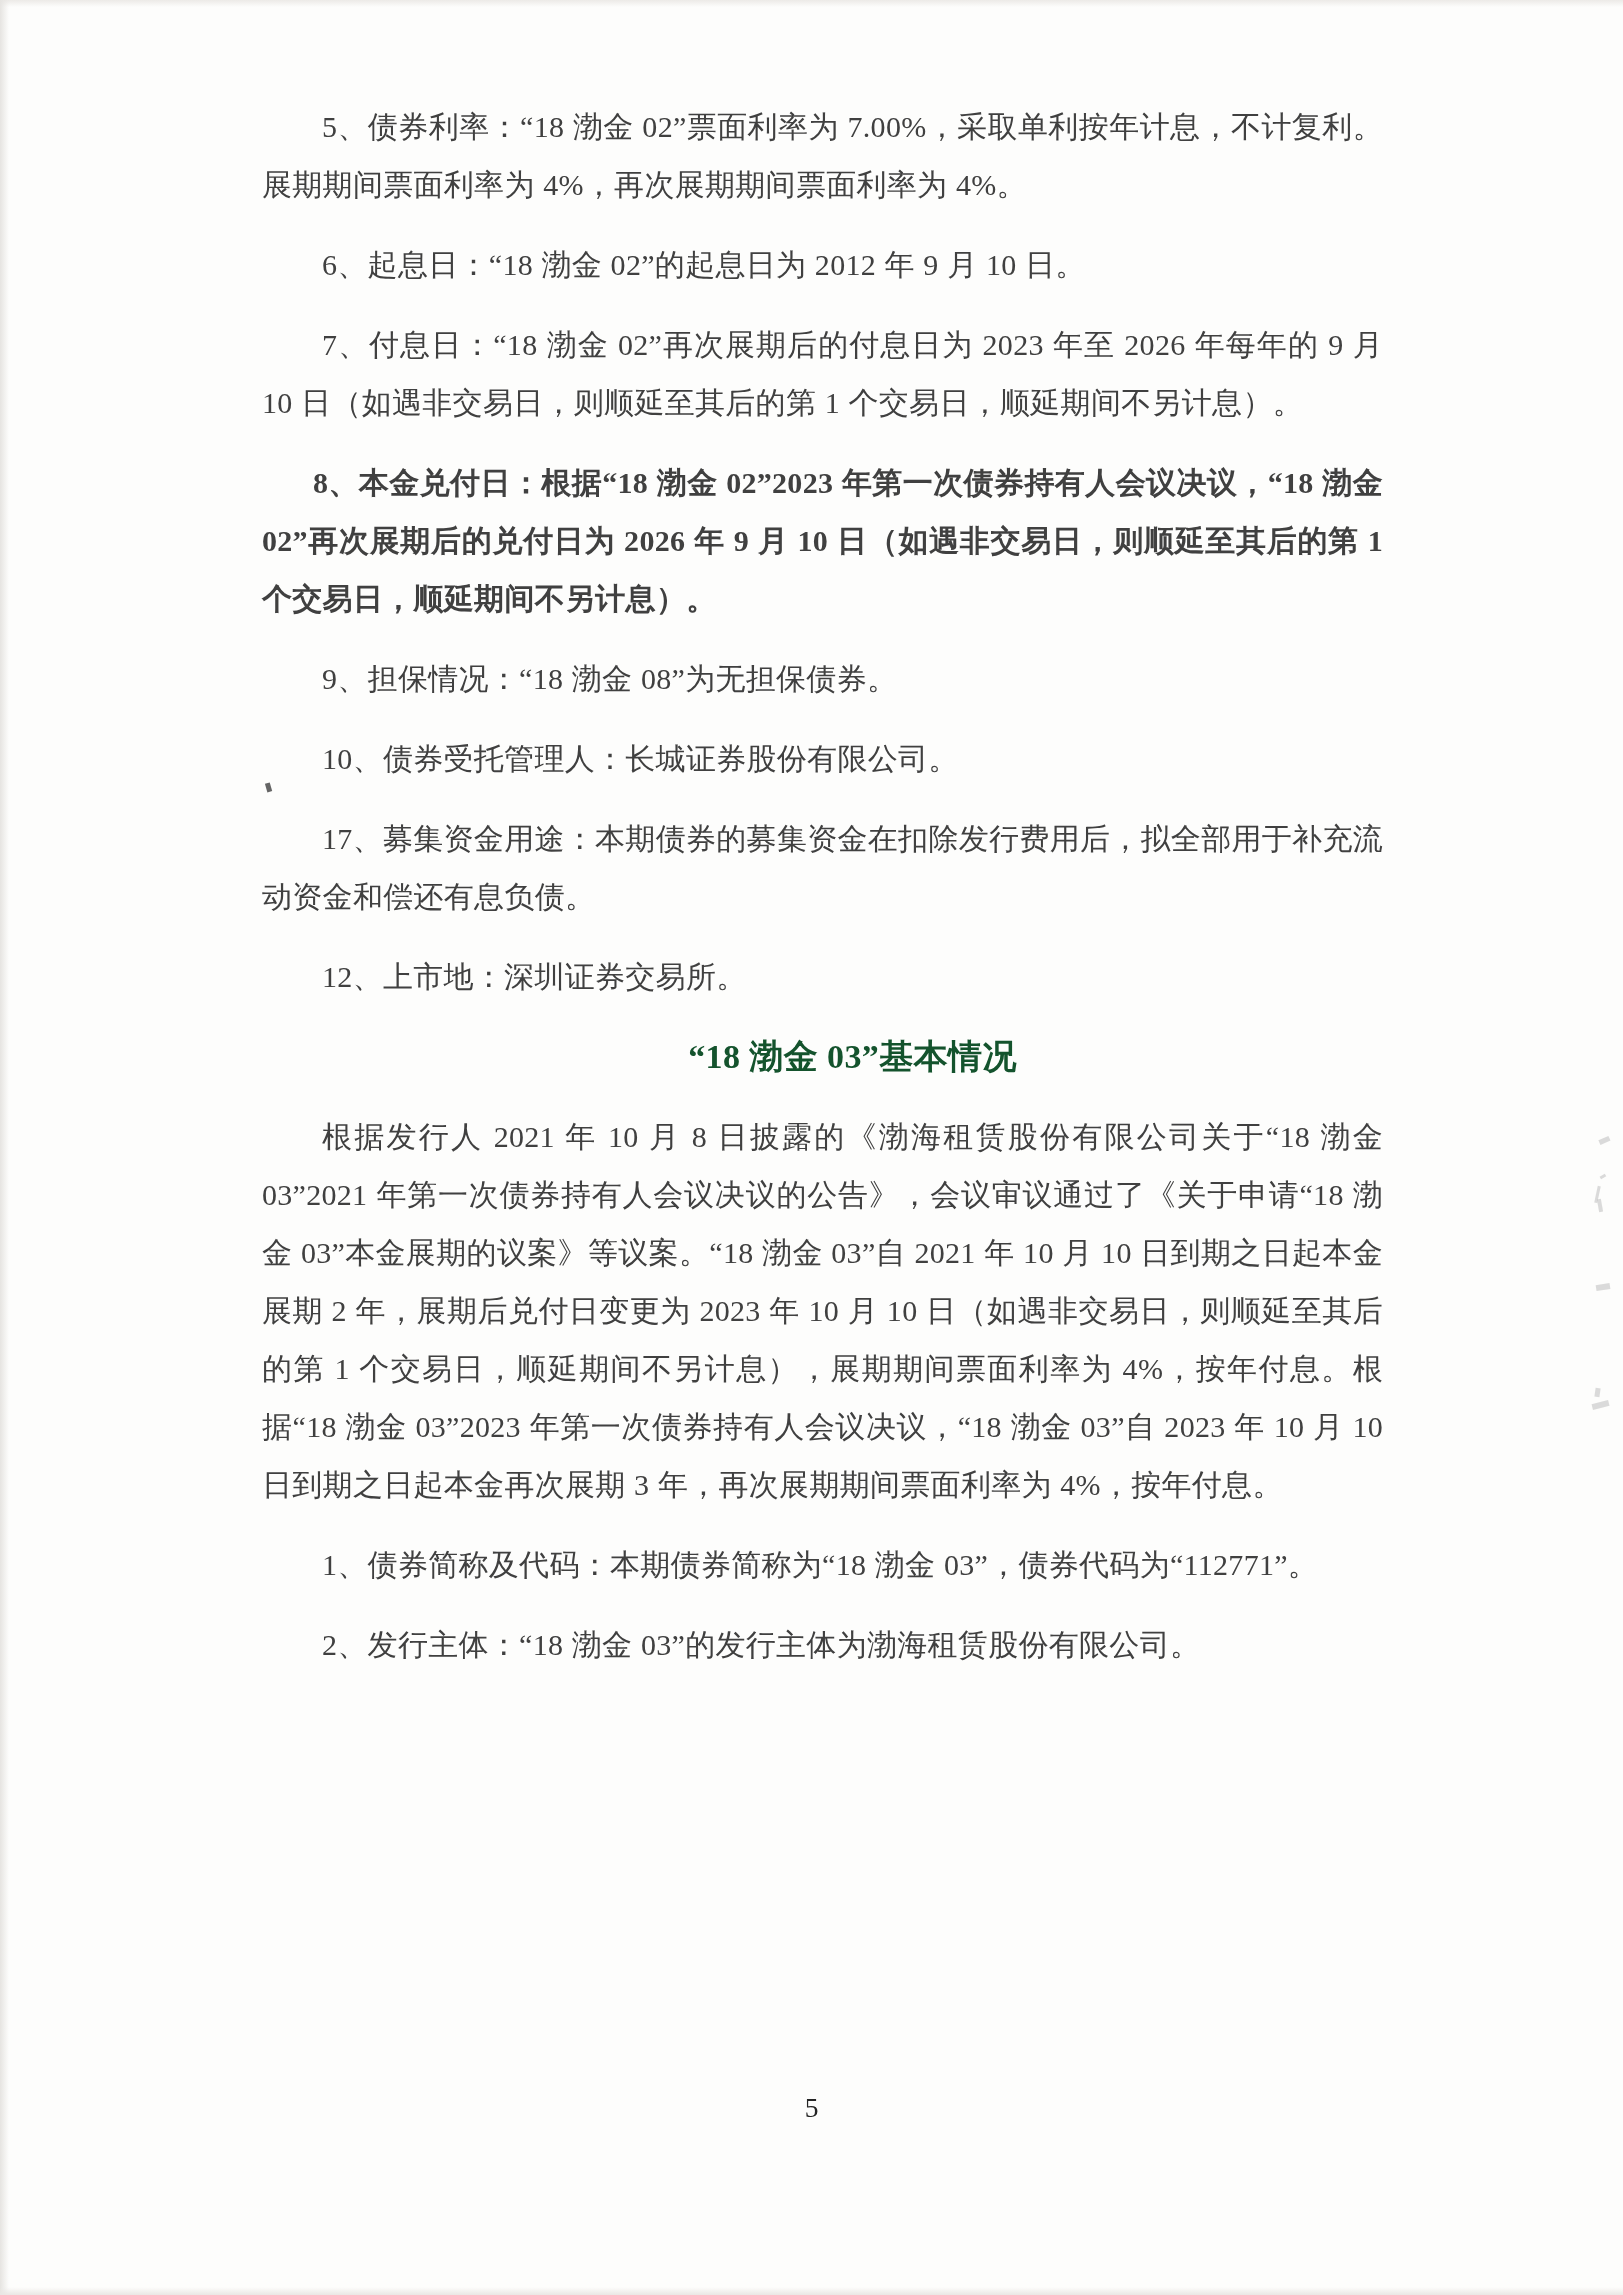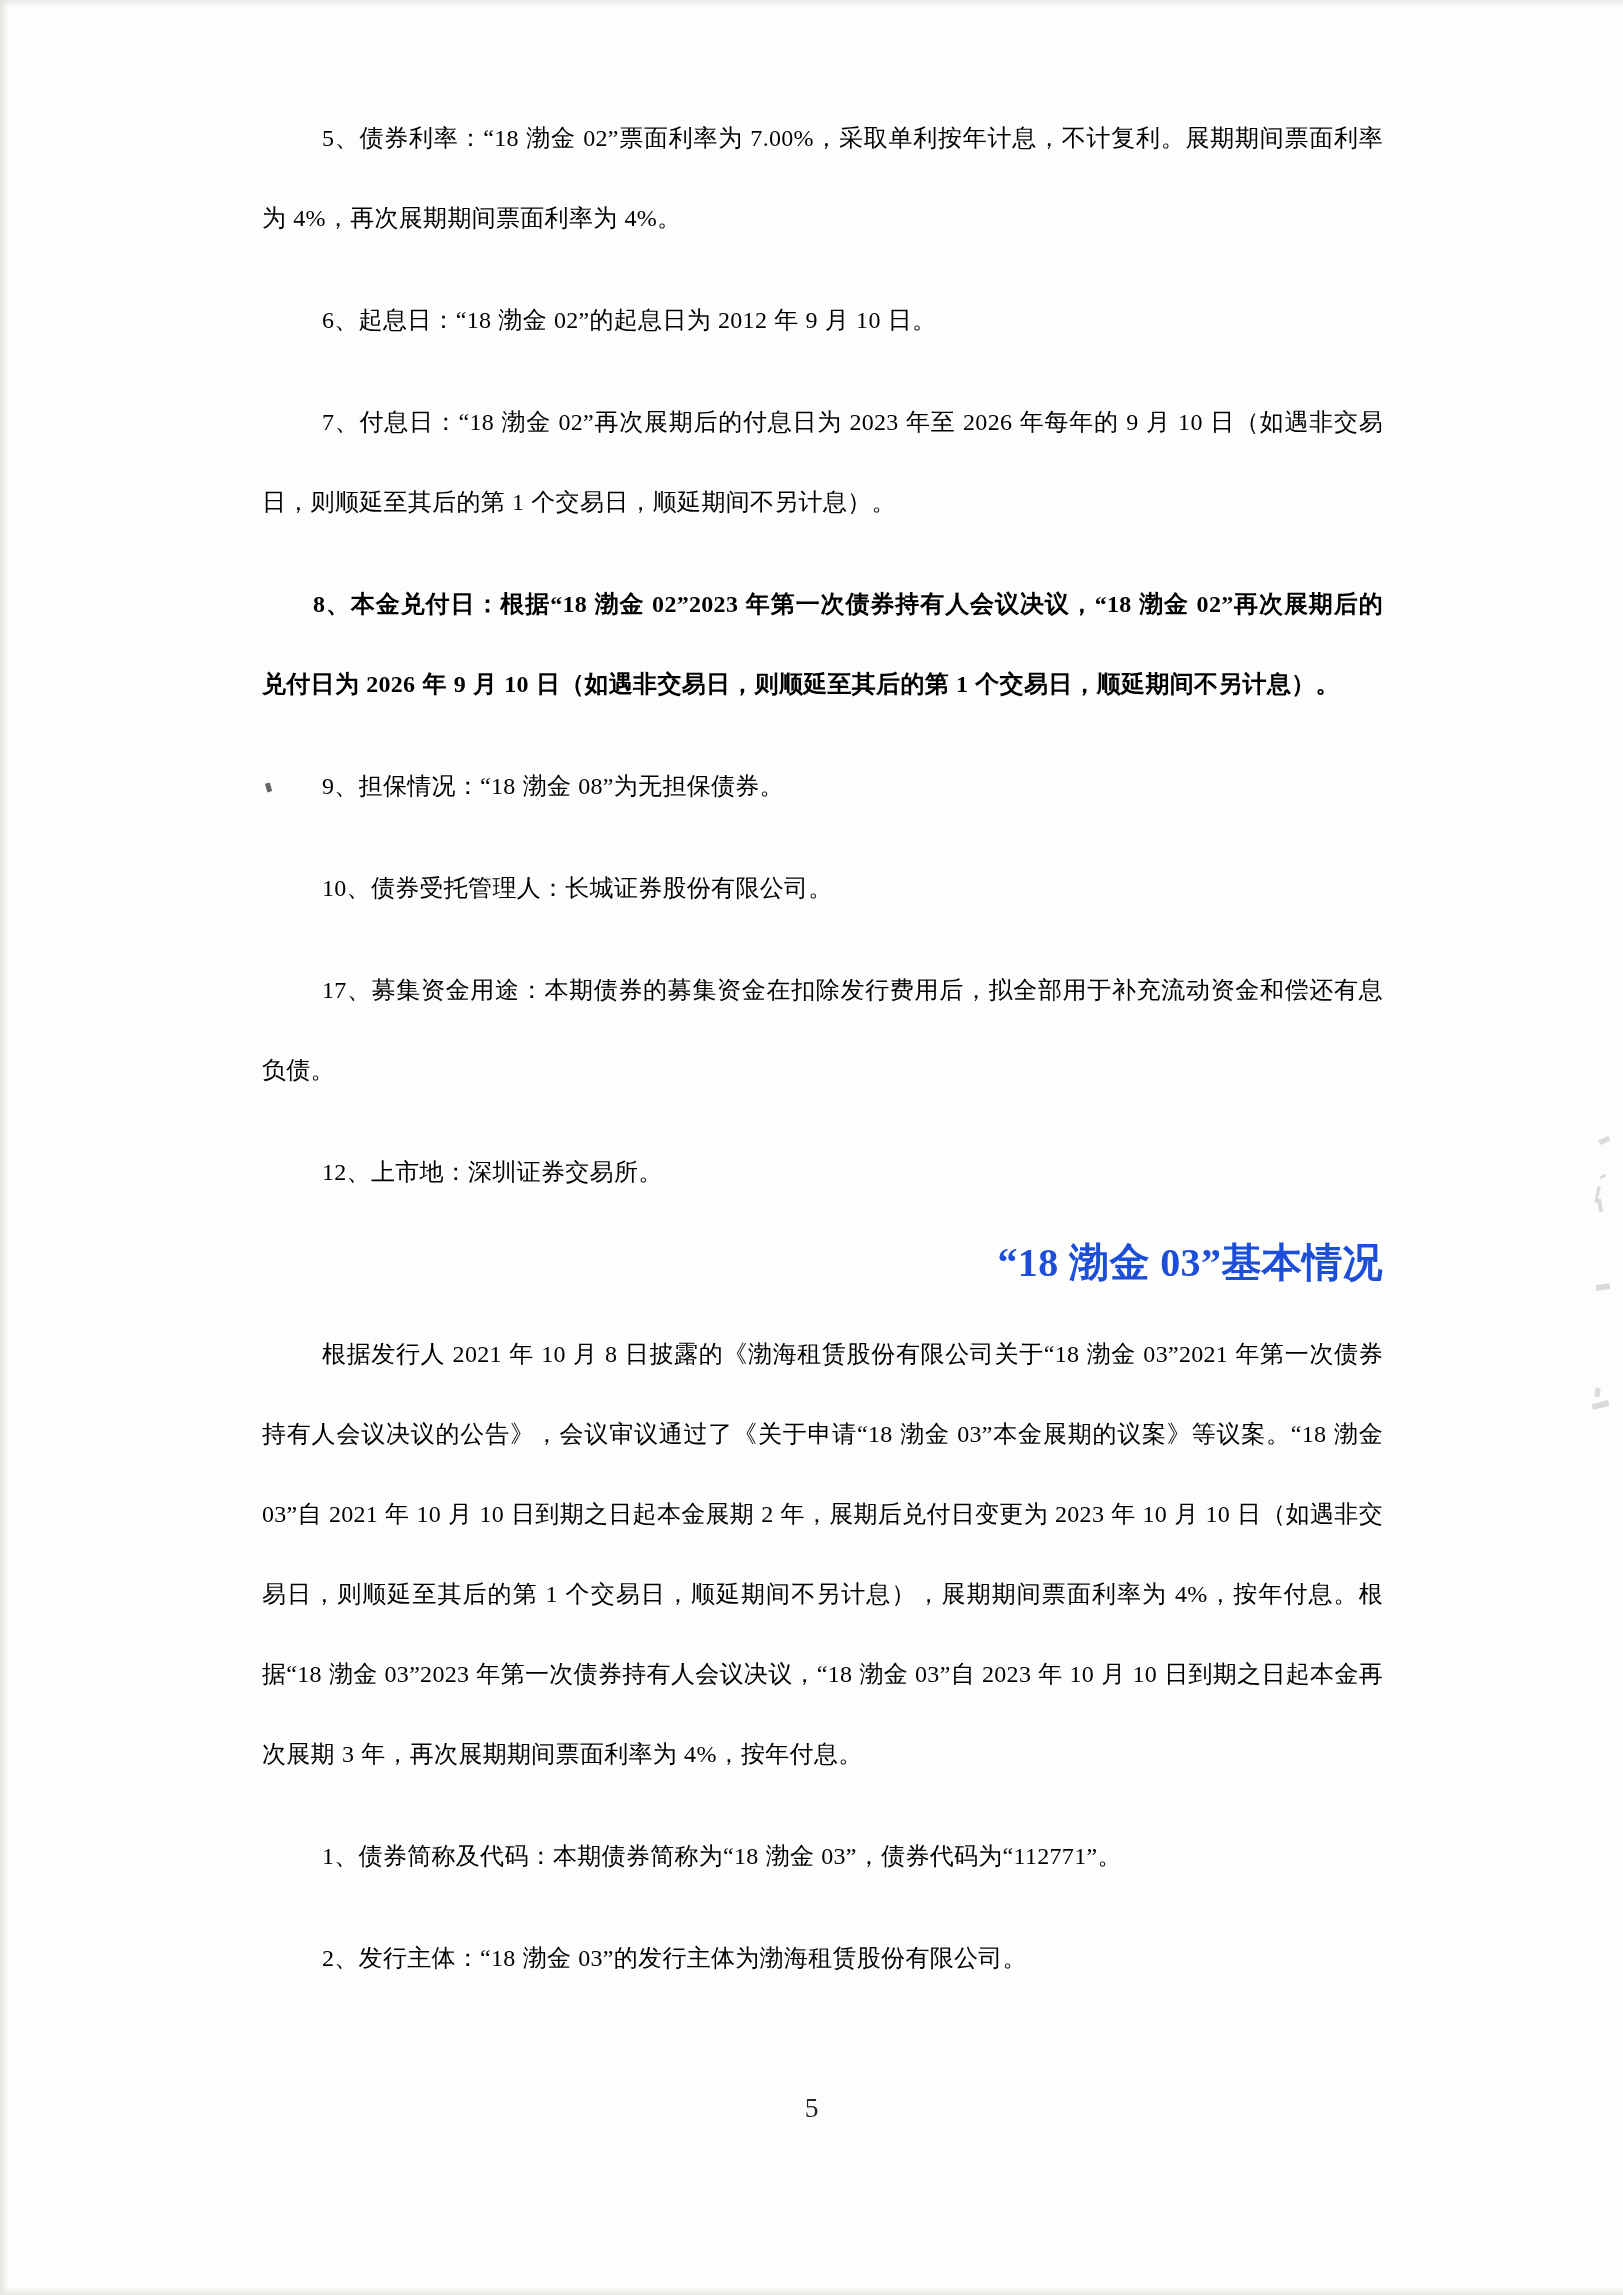--- a/index.html
+++ b/index.html
@@ -38,41 +38,41 @@
 
   .content {
     position: absolute;
     left: 262px;
     top: 98px;
     width: 1121px;
   }
 
   p.body {
     margin: 0 0 22px 0;
-    font-size: 24px;
-    line-height: 80px;
-    color: #000000;
+    font-size: 30px;
+    line-height: 58px;
+    color: #404040;
     text-align: justify;
     text-justify: inter-character;
     text-indent: 60px;
     letter-spacing: 0.3px;
     word-spacing: 0.7px;
   }
   p.body.tight-indent {
     text-indent: 51px;
     font-weight: bold;
   }
   p.heading {
     margin: 0 0 22px 0;
-    font-size: 40px;
+    font-size: 34px;
     line-height: 58px;
-    color: #1d4ed8;
+    color: #14532d;
     font-weight: bold;
     text-indent: 60px;
-    text-align: right;
+    text-align: center;
     letter-spacing: 0.4px;
   }
 
   .stray-mark {
     position: absolute;
     left: 266px;
     top: 783px;
     width: 4.6px;
     height: 8.5px;
     background: #4a4a4a;

